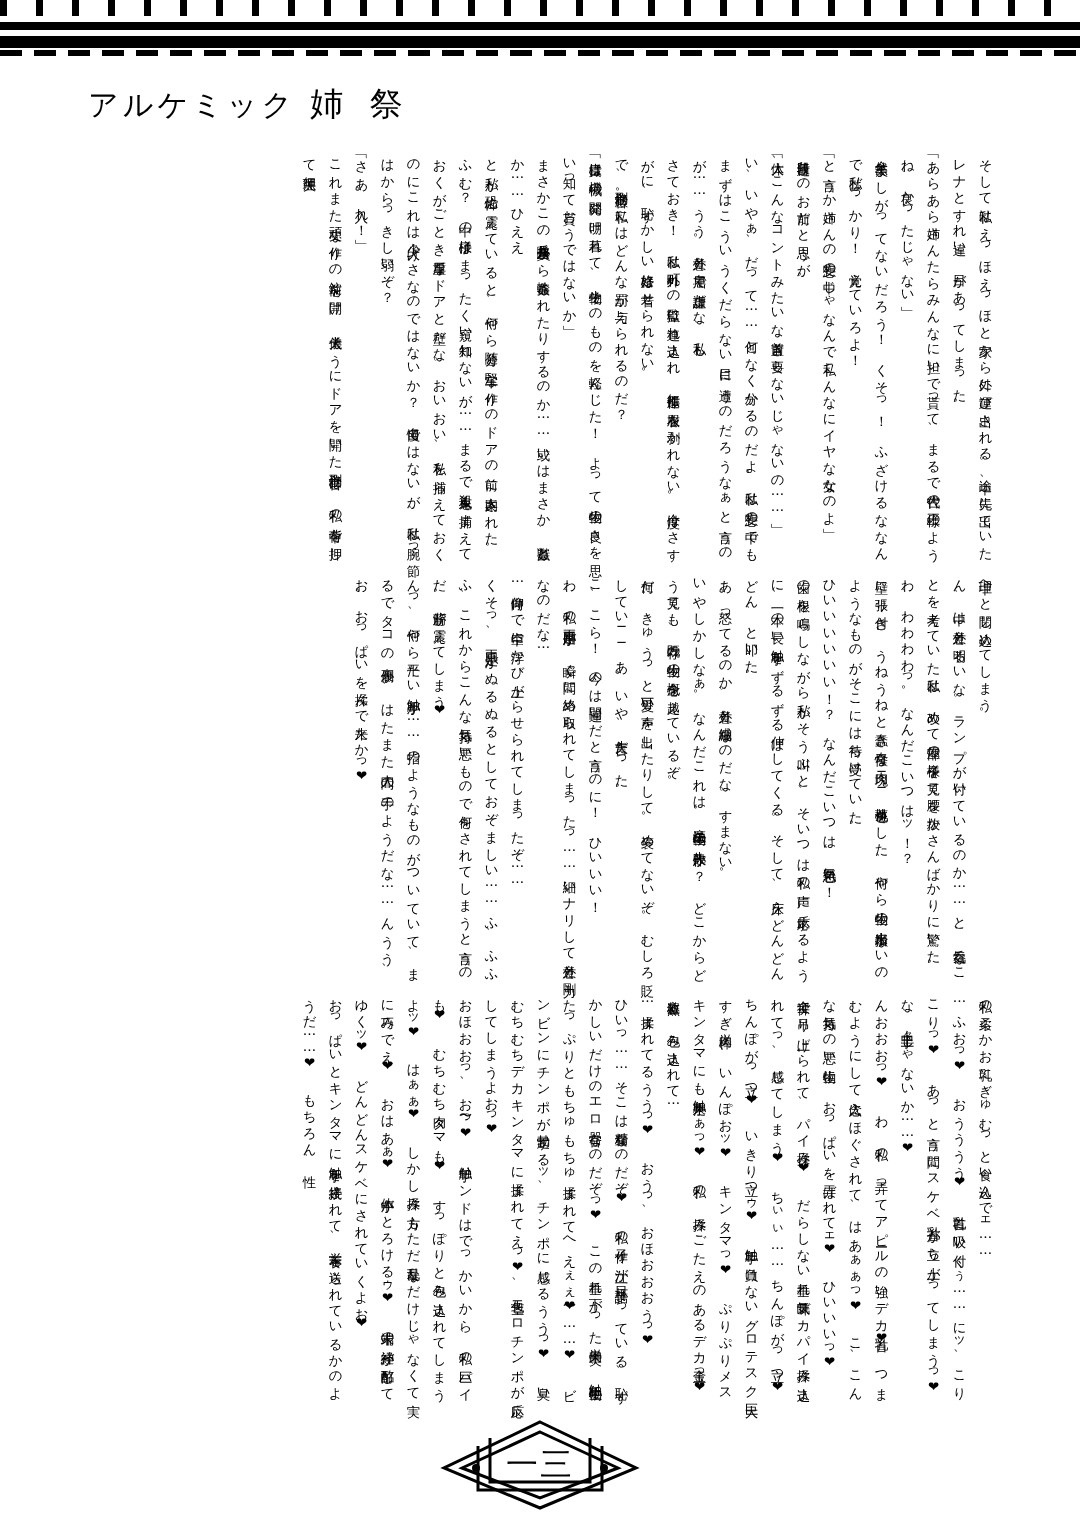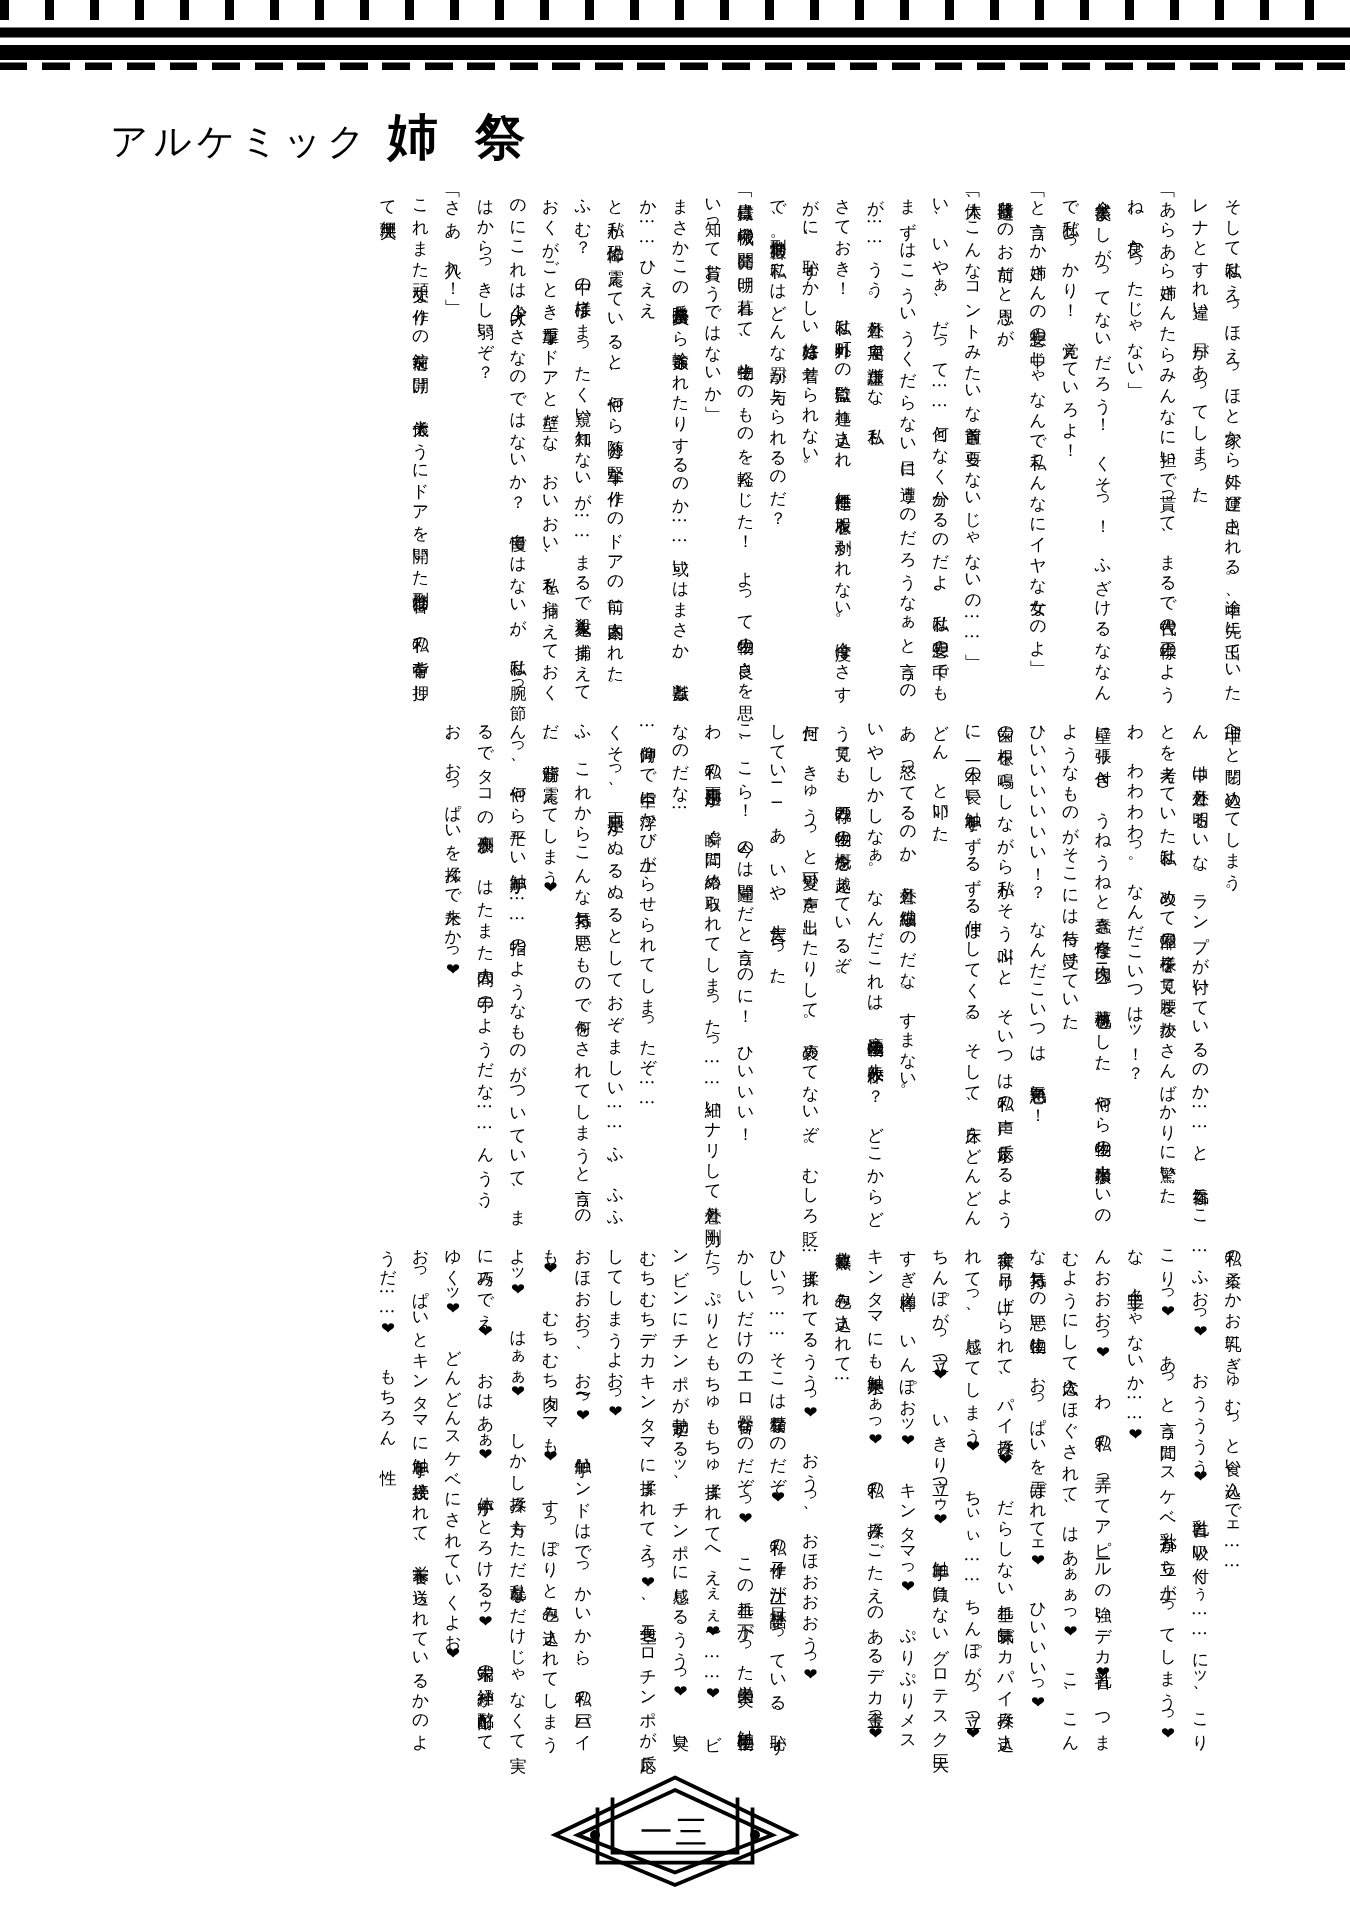--- a/index.html
+++ b/index.html
@@ -70,22 +70,22 @@
     position: absolute;
     left: 88px;
     top: 82px;
     font-family: "DejaVu Sans", "Liberation Sans", sans-serif;
     font-size: 30px;
     letter-spacing: 4px;
     white-space: nowrap;
   }
   .title .t-main { font-weight: normal; margin-top: 32px; }
   .title .t-bold {
-    font-weight: bold;
-    font-size: 40px;
+    font-weight: normal;
+    font-size: 33px;
     letter-spacing: 8px;
     margin-left: 14px;
   }
 
   
   .vblock {
     position: absolute;
     writing-mode: vertical-rl;
     text-orientation: upright;
     font-family: "DejaVu Serif", "Liberation Serif", serif;
@@ -116,21 +116,21 @@
   .page-num {
     position: absolute;
     left: 0;
     top: 0;
     width: 220px;
     height: 98px;
     display: flex;
     align-items: center;
     justify-content: center;
     font-family: "DejaVu Sans", "Liberation Sans", sans-serif;
-    font-size: 26px;
+    font-size: 32px;
     letter-spacing: 2px;
     writing-mode: horizontal-tb;
   }
 </style>
 </head>
 <body>
 
 <div class="top-border">
   <div class="tb-ticks"></div>
   <div class="tb-bar1"></div>

